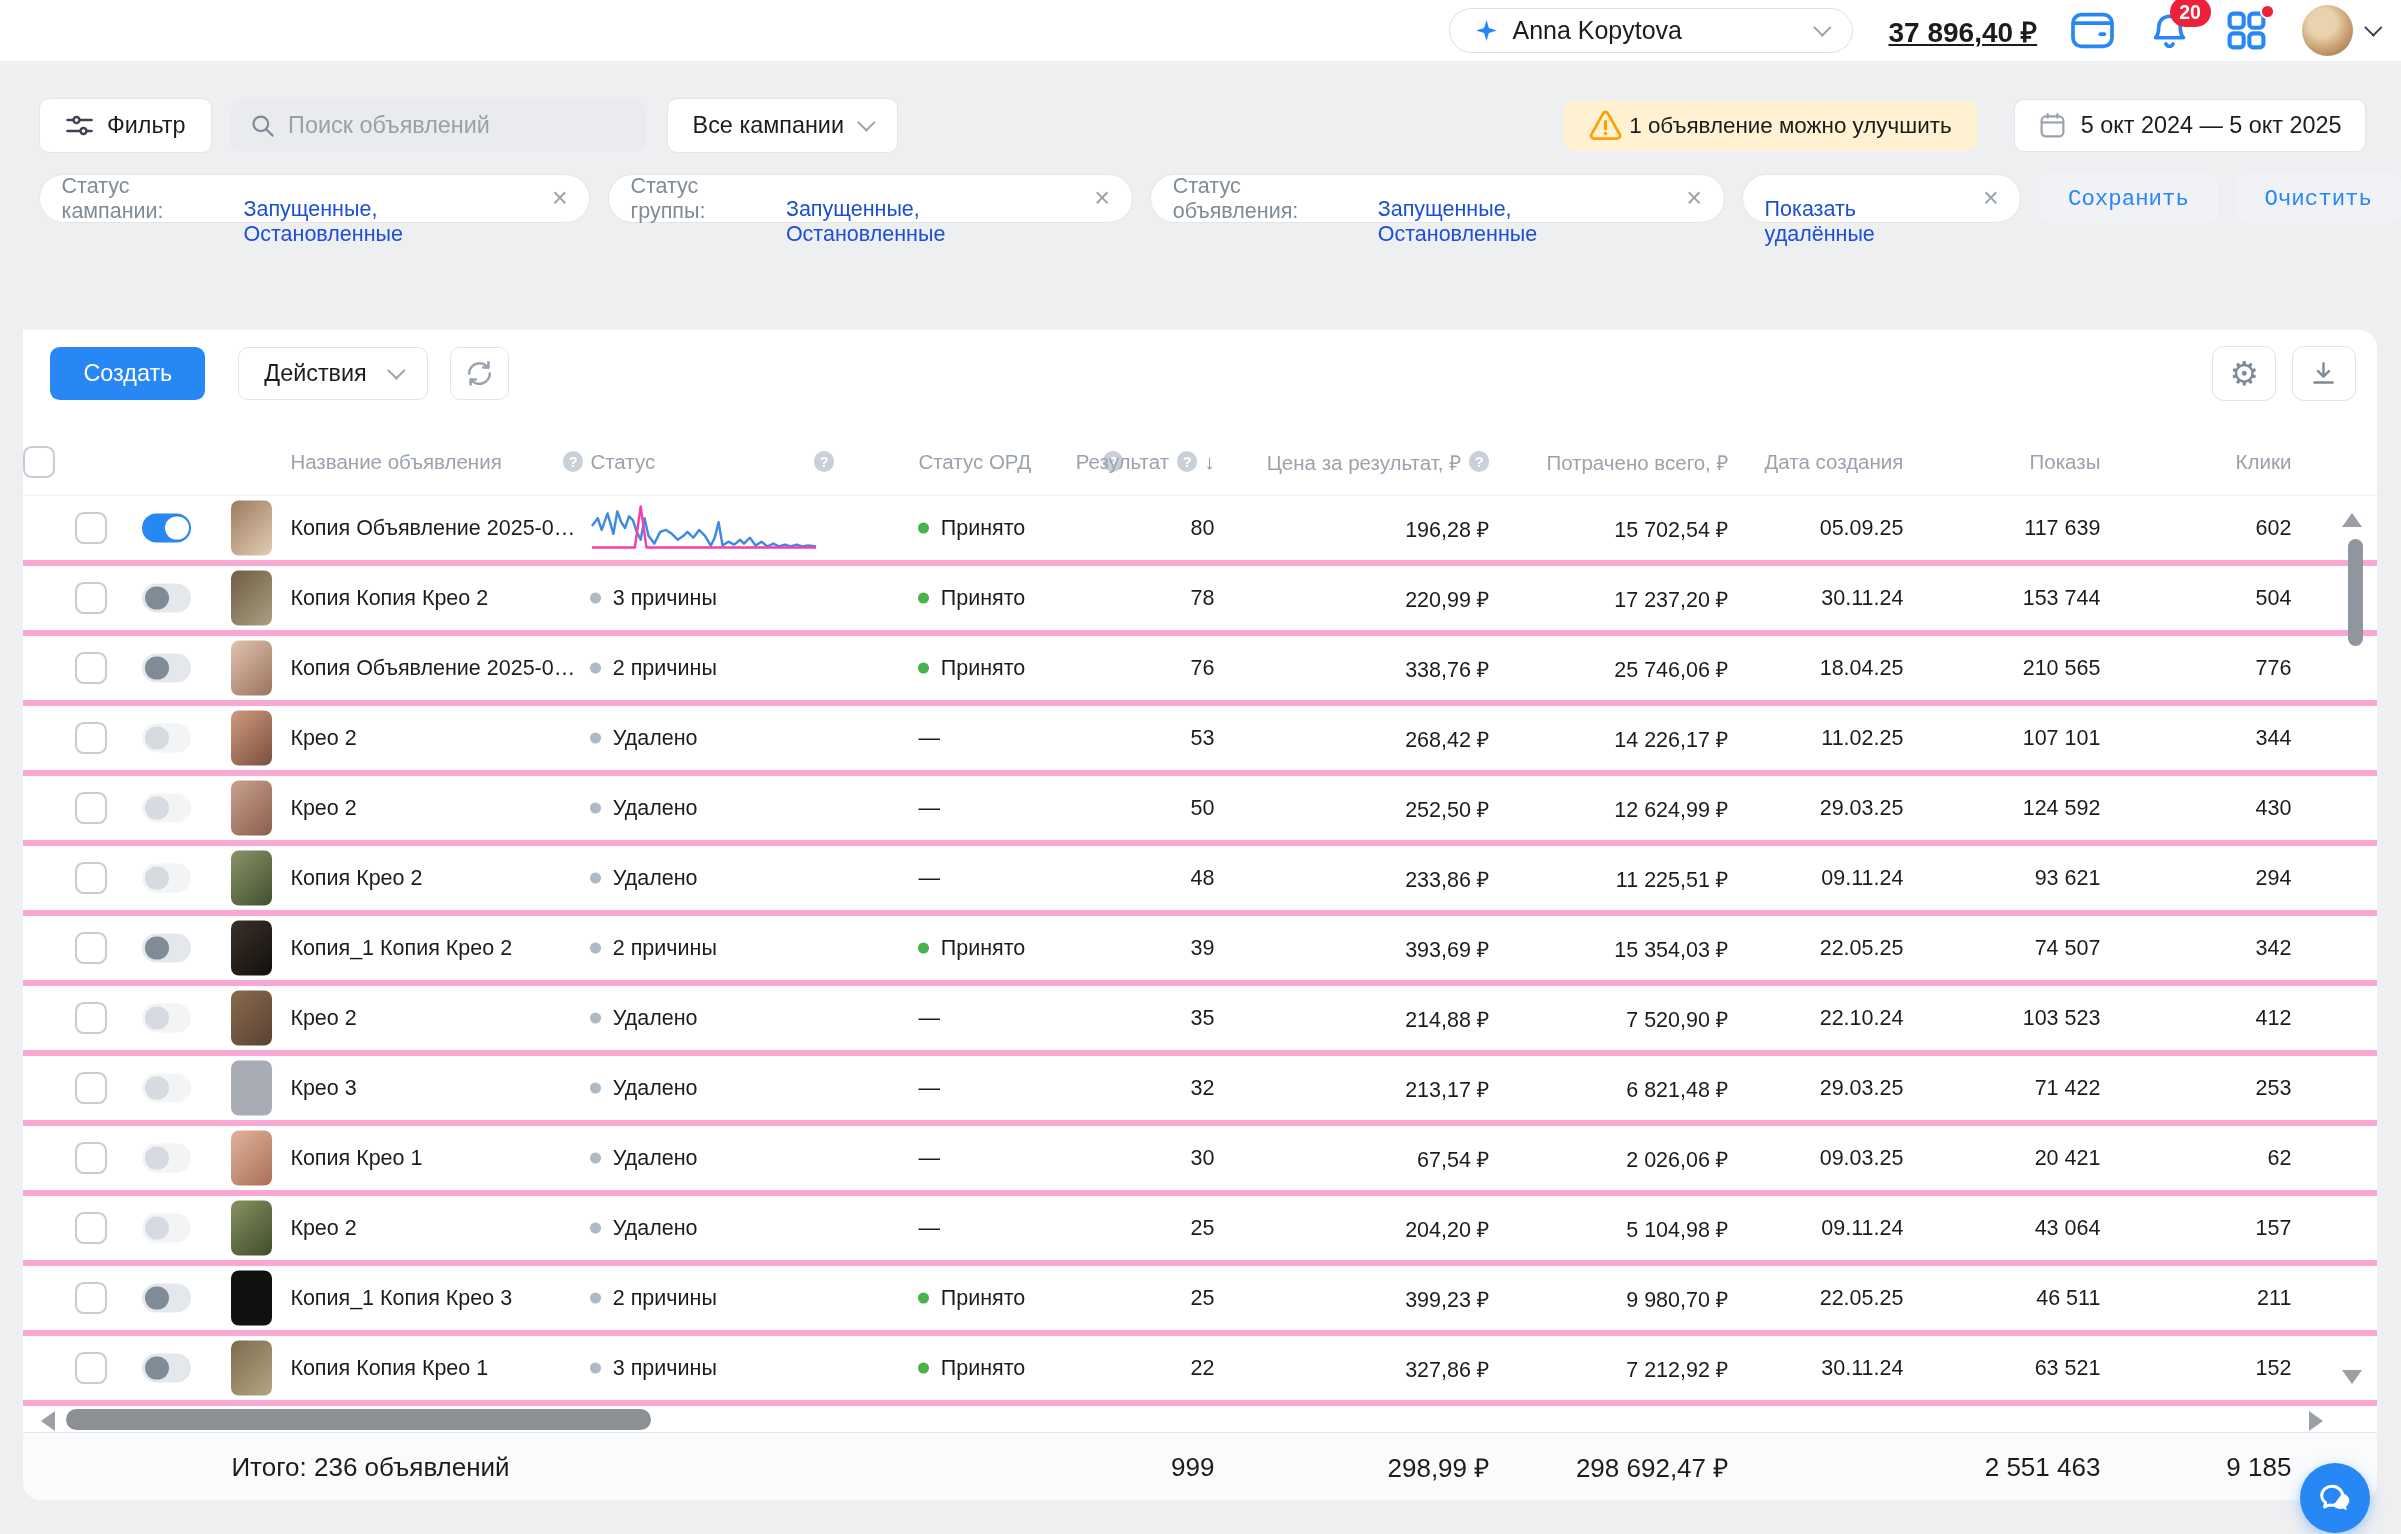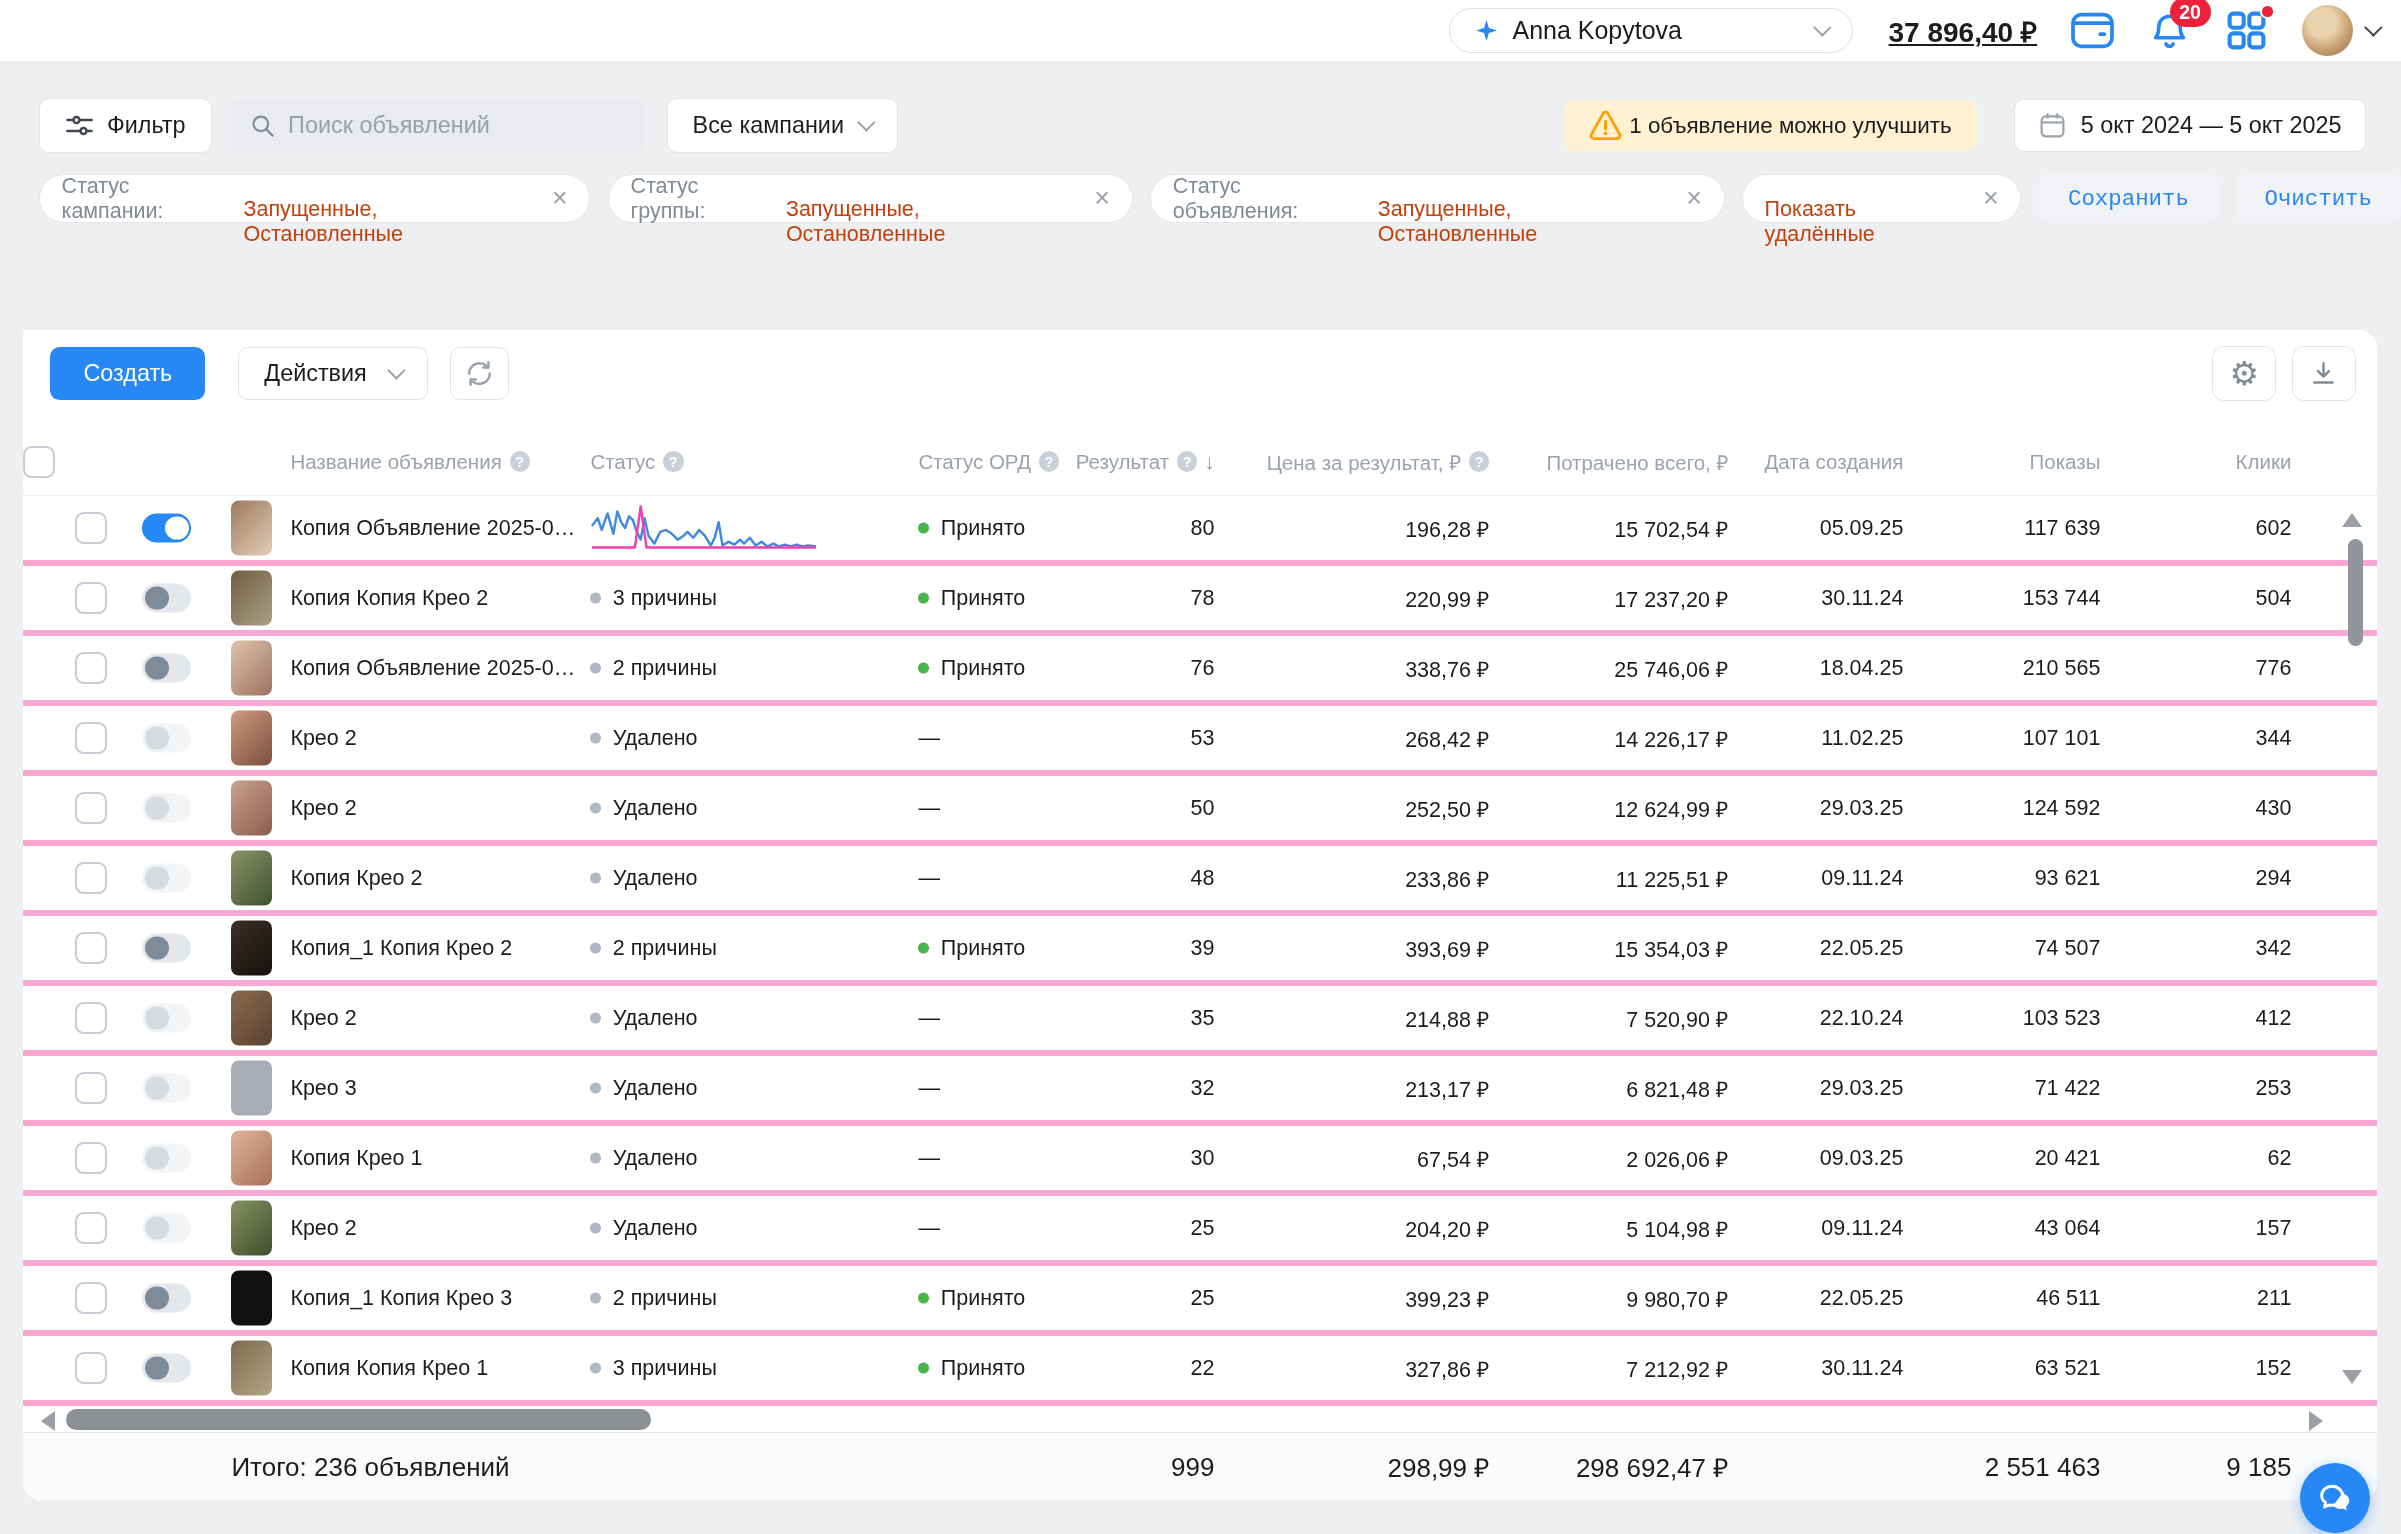--- a/index.html
+++ b/index.html
@@ -44,21 +44,21 @@
   .fspacer { flex:1; }
   .warn-banner { display:flex; align-items:center; gap:7px; height:51px; padding:0 25px;
                  background:#FFF1D2; border-radius:9.8px; font-size:22.4px; cursor:pointer; }
   .btn-date { height:53px; padding:0 23.4px; gap:13.7px; margin-left:37px; font-size:23.4px; font-weight:500; }
 
   
   .chips-row { position:absolute; top:174px; left:39px; display:flex; align-items:center; gap:17.6px; }
   .chip { display:flex; align-items:center; gap:9.8px; height:49px; padding:0 21.5px;
           background:#fff; border:1px solid #E3E5E8; border-radius:24.4px; font-size:21.5px; cursor:pointer; }
   .chip .lbl { color:#7F8B96; }
-  .chip .val { color:#c2410c;margin-top:46px; }
+  .chip .val { color:#1d4ed8;margin-top:46px; }
   .chip .x { color:#99A2AD; font-size:27px; line-height:1; margin-left:5.9px; }
   .chip-btn { height:49px; padding:0 29px; border:none; background:#F0F2F5; border-radius:9.8px;
               color:#2787F5; font-size:22.4px; font-weight:500; display:flex; align-items:center; cursor:pointer;font-family:Liberation Mono, monospace; }
 
   
   .tabs { position:absolute; top:261px; left:23.4px; display:flex; gap:9.8px; }
   .tab { height:68px; padding:0 37px; display:flex; align-items:center; font-size:24.4px; font-weight:500;
          color:#7B858F; background:#F3F4F6; border-radius:13.7px 13.7px 0 0; cursor:pointer; }
   .tab--active { background:#fff; color:#1C1C1E; }
 
@@ -70,21 +70,21 @@
                 color:#fff; font-size:23.4px; font-weight:500; display:flex; align-items:center; cursor:pointer; }
   .btn-actions { height:53px; padding:0 25px; gap:23px; margin-left:33px; font-size:23.4px; }
   .btn-refresh { width:59px; height:53px; margin-left:21.5px; }
   .tspacer { flex:1; }
   .btn-sq { width:64px; height:55px; border-radius:11.7px; }
   .btn-sq + .btn-sq { margin-left:15.6px; }
   .gear-glyph { font-size:33px; color:#7F8B96; line-height:1; }
 
   .thead { position:absolute; top:98px; left:0; right:0; height:68px; border-bottom:1px solid #EEF0F2; }
   .hcell { position:absolute; top:50%; transform:translateY(-50%); display:flex; align-items:center;
-           color:#9AA3AD; font-size:20.5px; white-space:nowrap; cursor:pointer; }
+           color:#9AA3AD; font-size:20.5px; white-space:nowrap; cursor:pointer;justify-content:space-between; }
   .help { width:20.5px; height:20.5px; border-radius:50%; background:#C9D0D8; color:#fff; font-size:14.6px;
           font-weight:bold; display:inline-flex; align-items:center; justify-content:center;
           margin-left:7.8px; flex:none; }
   .sort { color:#8E97A1; font-size:20.5px; margin-left:6.8px; }
 
   .rows { position:absolute; top:166px; left:0; right:0; }
   .trow { position:relative; height:70px; border-bottom:6px solid #f9a8d4; }
   .cell { position:absolute; top:50%; transform:translateY(-50%); font-size:21.5px; white-space:nowrap; }
   .num { text-align:right; }
 

